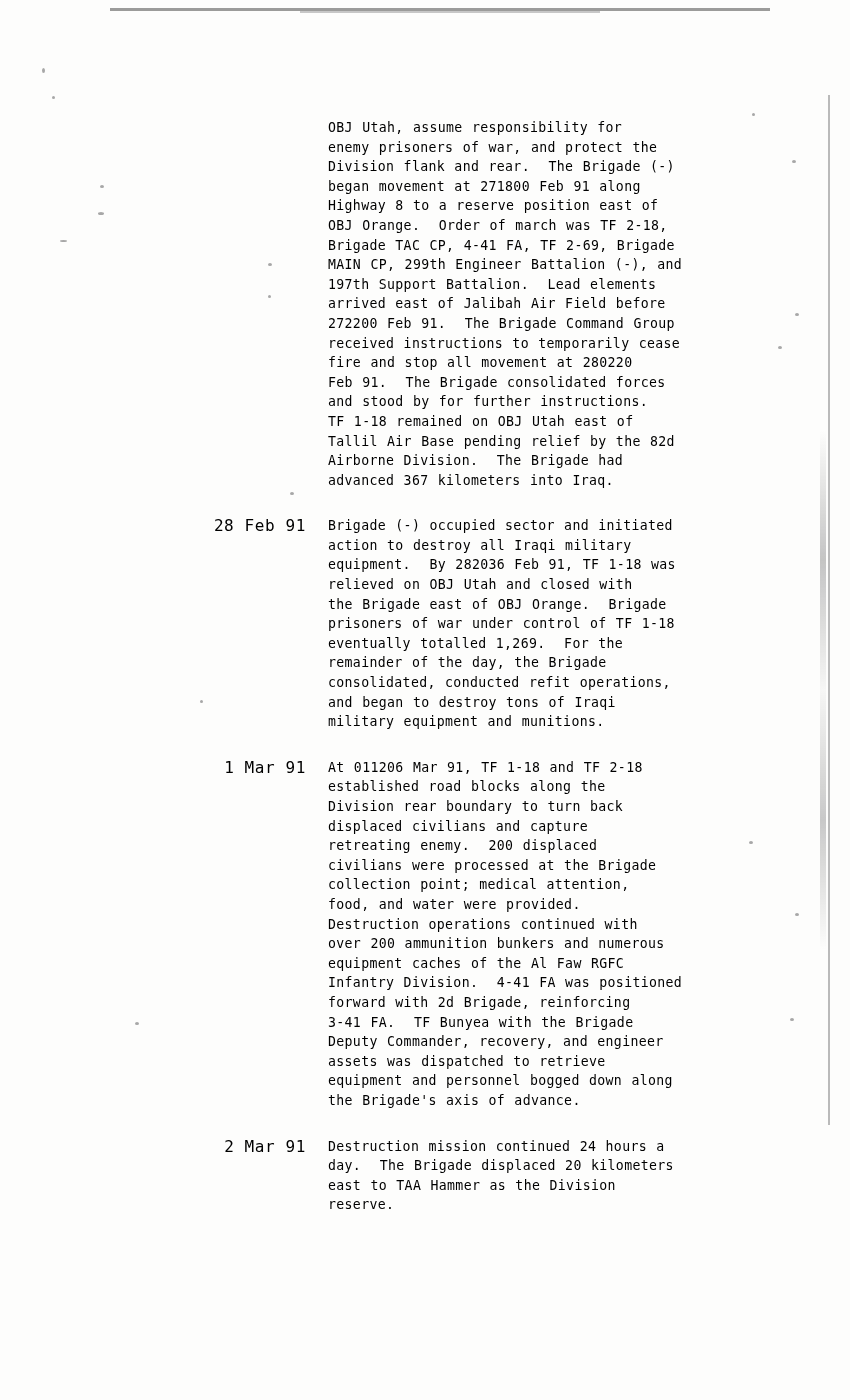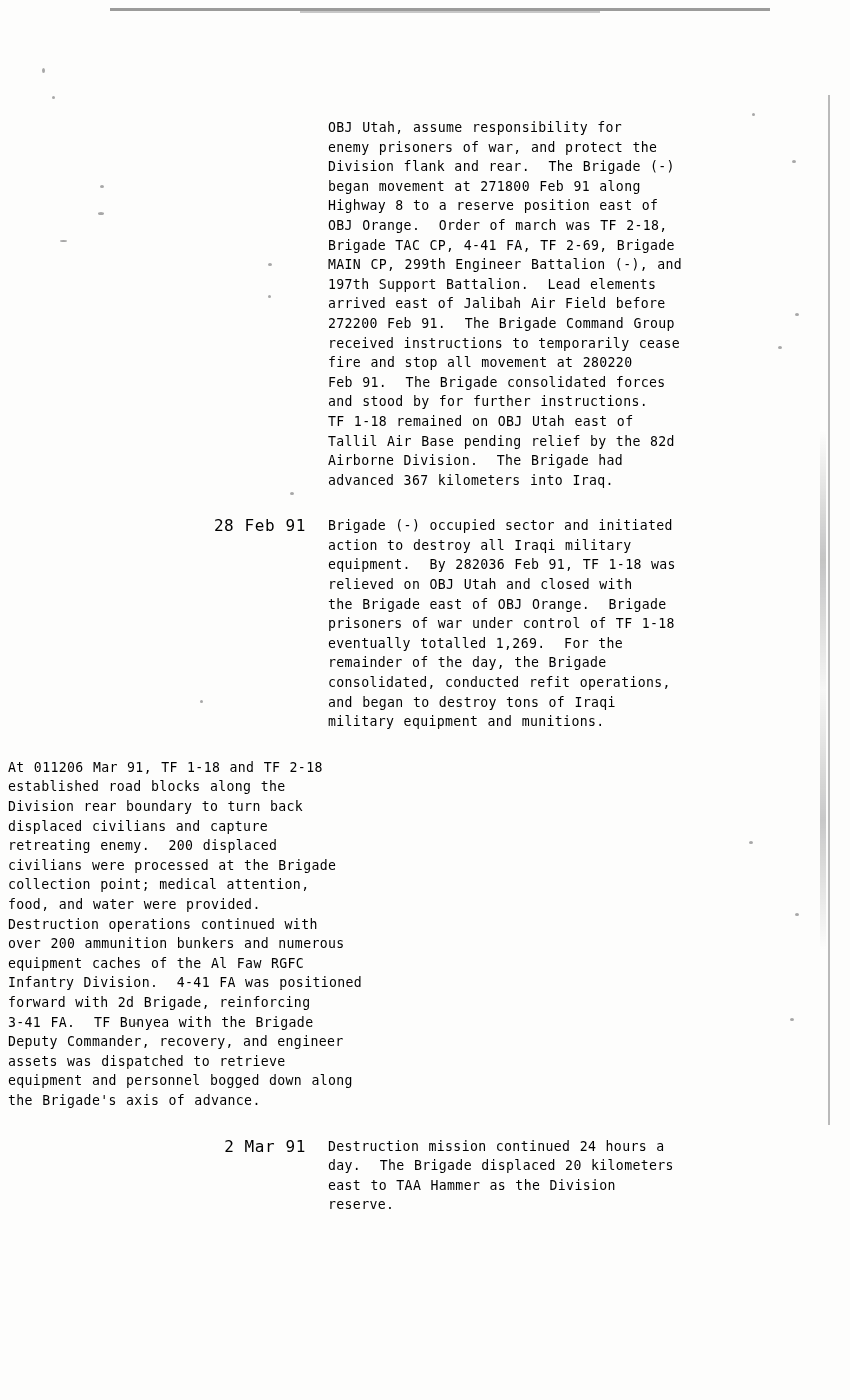--- a/index.html
+++ b/index.html
@@ -185,20 +185,21 @@
 the Brigade east of OBJ Orange.  Brigade
 prisoners of war under control of TF 1-18
 eventually totalled 1,269.  For the
 remainder of the day, the Brigade
 consolidated, conducted refit operations,
 and began to destroy tons of Iraqi
 military equipment and munitions.</div>
     </div>
 
     <div class="block">
+      <div class="datecol">1 Mar 91</div>
       <div class="textcol">At 011206 Mar 91, TF 1-18 and TF 2-18
 established road blocks along the
 Division rear boundary to turn back
 displaced civilians and capture
 retreating enemy.  200 displaced
 civilians were processed at the Brigade
 collection point; medical attention,
 food, and water were provided.
 Destruction operations continued with
 over 200 ammunition bunkers and numerous

